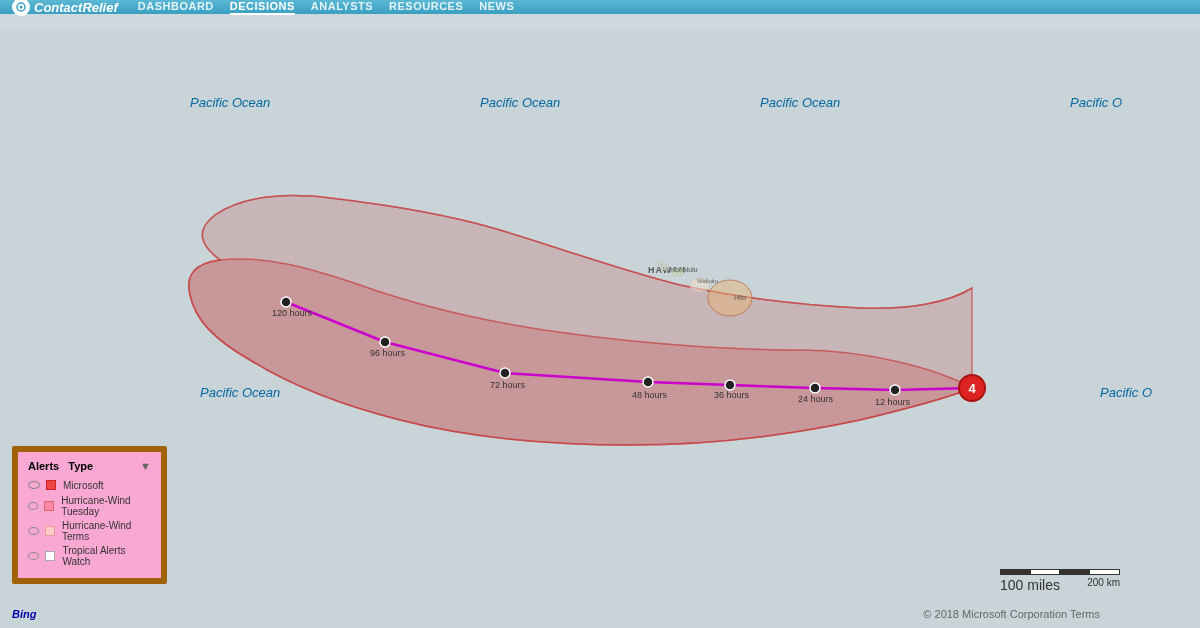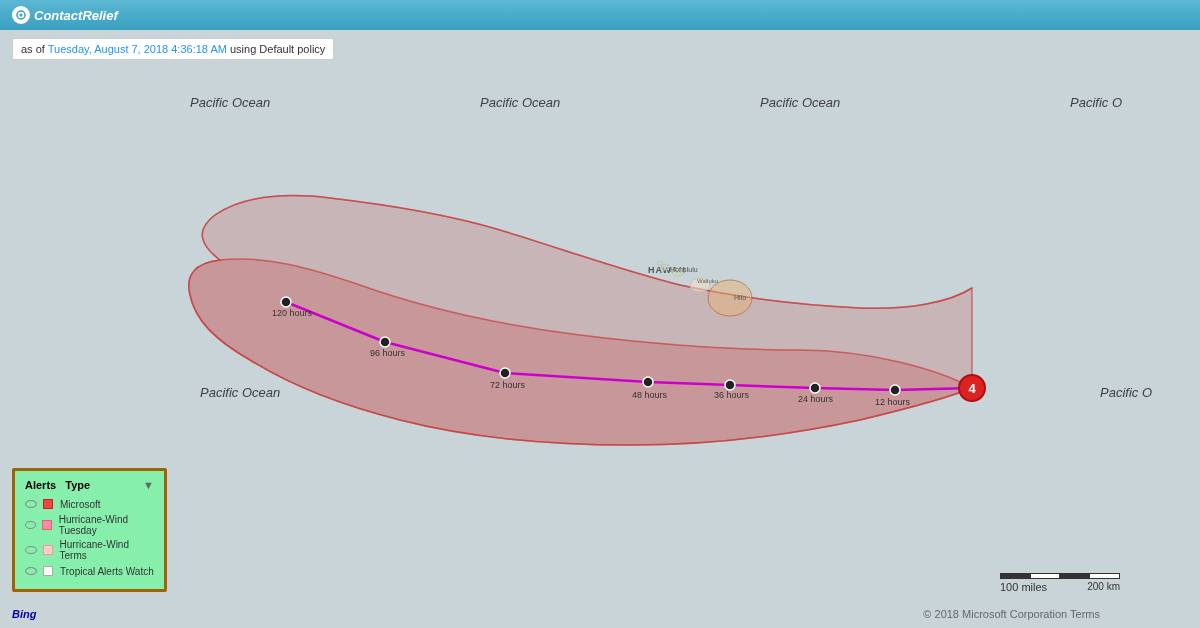--- a/index.html
+++ b/index.html
@@ -1,20 +1,20 @@
 <!DOCTYPE html>
 <html><head>
   <meta charset="utf-8">
   <style>
     * { margin: 0; padding: 0; box-sizing: border-box; }
     body { width: 1200px; height: 628px; overflow: hidden; font-family: Arial, sans-serif; background: #cfd8dc; }
 
     
     #header {
-      position: absolute; top: 0; left: 0; width: 1200px; height: 30px;
+      position: absolute; top: 0; left: 0; width: 1200px; height: 14px;
       background: linear-gradient(to bottom, #5bb8d4, #3a9fc0);
       display: flex; align-items: center; padding: 0 12px; z-index: 100;
     }
     #logo-area { display: flex; align-items: center; margin-right: 20px; }
     #logo-icon { width: 18px; height: 18px; background: white; border-radius: 50%; margin-right: 4px; display: flex; align-items: center; justify-content: center; }
     #logo-text { color: white; font-size: 13px; font-style: italic; }
     #nav { display: flex; gap: 16px; }
     .nav-item { color: rgba(255,255,255,0.85); font-size: 11px; font-weight: 600; letter-spacing: 0.5px; cursor: pointer; text-transform: uppercase; }
     .nav-item.active { color: white; border-bottom: 2px solid white; padding-bottom: 1px; }
 
@@ -27,38 +27,38 @@
     
     #timestamp-badge {
       position: absolute; top: 8px; left: 12px; z-index: 50;
       background: white; border: 1px solid #ccc; padding: 4px 8px;
       font-size: 11px; color: #333; border-radius: 2px;
     }
     #timestamp-badge .date-link { color: #2196f3; }
 
     
     .ocean-label {
-      position: absolute; color: #404040; font-size: 13px; font-style: italic;
+      position: absolute; color: #0369a1; font-size: 13px; font-style: italic;
       pointer-events: none; user-select: none;
     }
 
     
     #track-svg {
       position: absolute; top: 0; left: 0; width: 1200px; height: 598px;
       pointer-events: none;
     }
     #hawaii-label {
       position: absolute; top: 235px; left: 648px;
       color: #555; font-size: 9px; font-weight: bold; letter-spacing: 1px;
     }
 
     
     #legend {
-      position: absolute; bottom: 36px; left: 12px;
-      background: #86efac; border: 3px solid #a16207; padding: 8px 10px;
+      position: absolute; bottom: 44px; left: 12px;
+      background: #f9a8d4; border: 6px solid #a16207; padding: 8px 10px;
       font-size: 10px; width: 155px; z-index: 50; border-radius: 2px;
     }
     #legend-header { display: flex; align-items: center; margin-bottom: 6px; font-weight: bold; font-size: 11px; }
     #legend-header .type-label { flex: 1; }
     #legend-header .sort-icon { color: #666; }
     .legend-item { display: flex; align-items: center; margin-bottom: 3px; }
     .legend-icon { width: 14px; height: 14px; margin-right: 5px; display: flex; align-items: center; justify-content: center; flex-shrink: 0; }
     .legend-text { font-size: 10px; color: #333; }
     .eye-icon { width: 12px; height: 8px; border: 1.5px solid #888; border-radius: 50%; margin-right: 4px; }
     .sq-red { width: 10px; height: 10px; background: #e44; border: 1px solid #c22; }
@@ -88,27 +88,31 @@
 <div id="header">
   <div id="logo-area">
     <div id="logo-icon">
       <svg width="12" height="12" viewBox="0 0 12 12">
         <circle cx="6" cy="6" r="4" fill="none" stroke="#3a9fc0" stroke-width="1.5"></circle>
         <circle cx="6" cy="6" r="1.5" fill="#3a9fc0"></circle>
       </svg>
     </div>
     <span id="logo-text" style="color:white;font-size:13px;font-style:italic;font-weight:bold;">ContactRelief</span>
   </div>
+  <nav id="nav">
+    <span class="nav-item">DASHBOARD</span>
+    <span class="nav-item active">DECISIONS</span>
+    <span class="nav-item">ANALYSTS</span>
+    <span class="nav-item">RESOURCES</span>
+    <span class="nav-item">NEWS</span>
+  </nav>
 </div>
 
 <div id="map-container">
 
-  <div id="timestamp-badge">
-    <span>as of </span><span class="date-link">Tuesday, August 7, 2018 4:36:18 AM</span><span> using Default policy</span>
-  </div>
 
   <span class="ocean-label" style="top:65px;left:190px">Pacific Ocean</span>
   <span class="ocean-label" style="top:65px;left:480px">Pacific Ocean</span>
   <span class="ocean-label" style="top:65px;left:760px">Pacific Ocean</span>
   <span class="ocean-label" style="top:65px;left:1070px">Pacific O</span>
   <span class="ocean-label" style="top:355px;left:200px">Pacific Ocean</span>
   <span class="ocean-label" style="top:355px;left:1100px">Pacific O</span>
 
   <span id="hawaii-label">HAWAII</span>
 
@@ -233,21 +237,21 @@
       <div style="width:60px;height:6px;border:1px solid #333;border-right:none;display:flex;">
         <div style="width:50%;background:#333;height:100%;"></div>
         <div style="width:50%;background:white;height:100%;border-right:1px solid #333;"></div>
       </div>
       <div style="width:60px;height:6px;border:1px solid #333;display:flex;">
         <div style="width:50%;background:#333;height:100%;"></div>
         <div style="width:50%;background:white;height:100%;"></div>
       </div>
     </div>
     <div style="display:flex;justify-content:space-between;width:120px;">
-      <span style="font-size:11px;color:#333;">100 miles</span>
+      <span style="font-size:14px;color:#333;">100 miles</span>
       <span style="font-size:10px;color:#333;">200 km</span>
     </div>
   </div>
 
   <div id="bing-logo">
     <span style="font-weight:bold;color:#00a;font-style:italic;">Bing</span>
   </div>
 
   <div id="copyright">© 2018 Microsoft Corporation  Terms</div>
 

